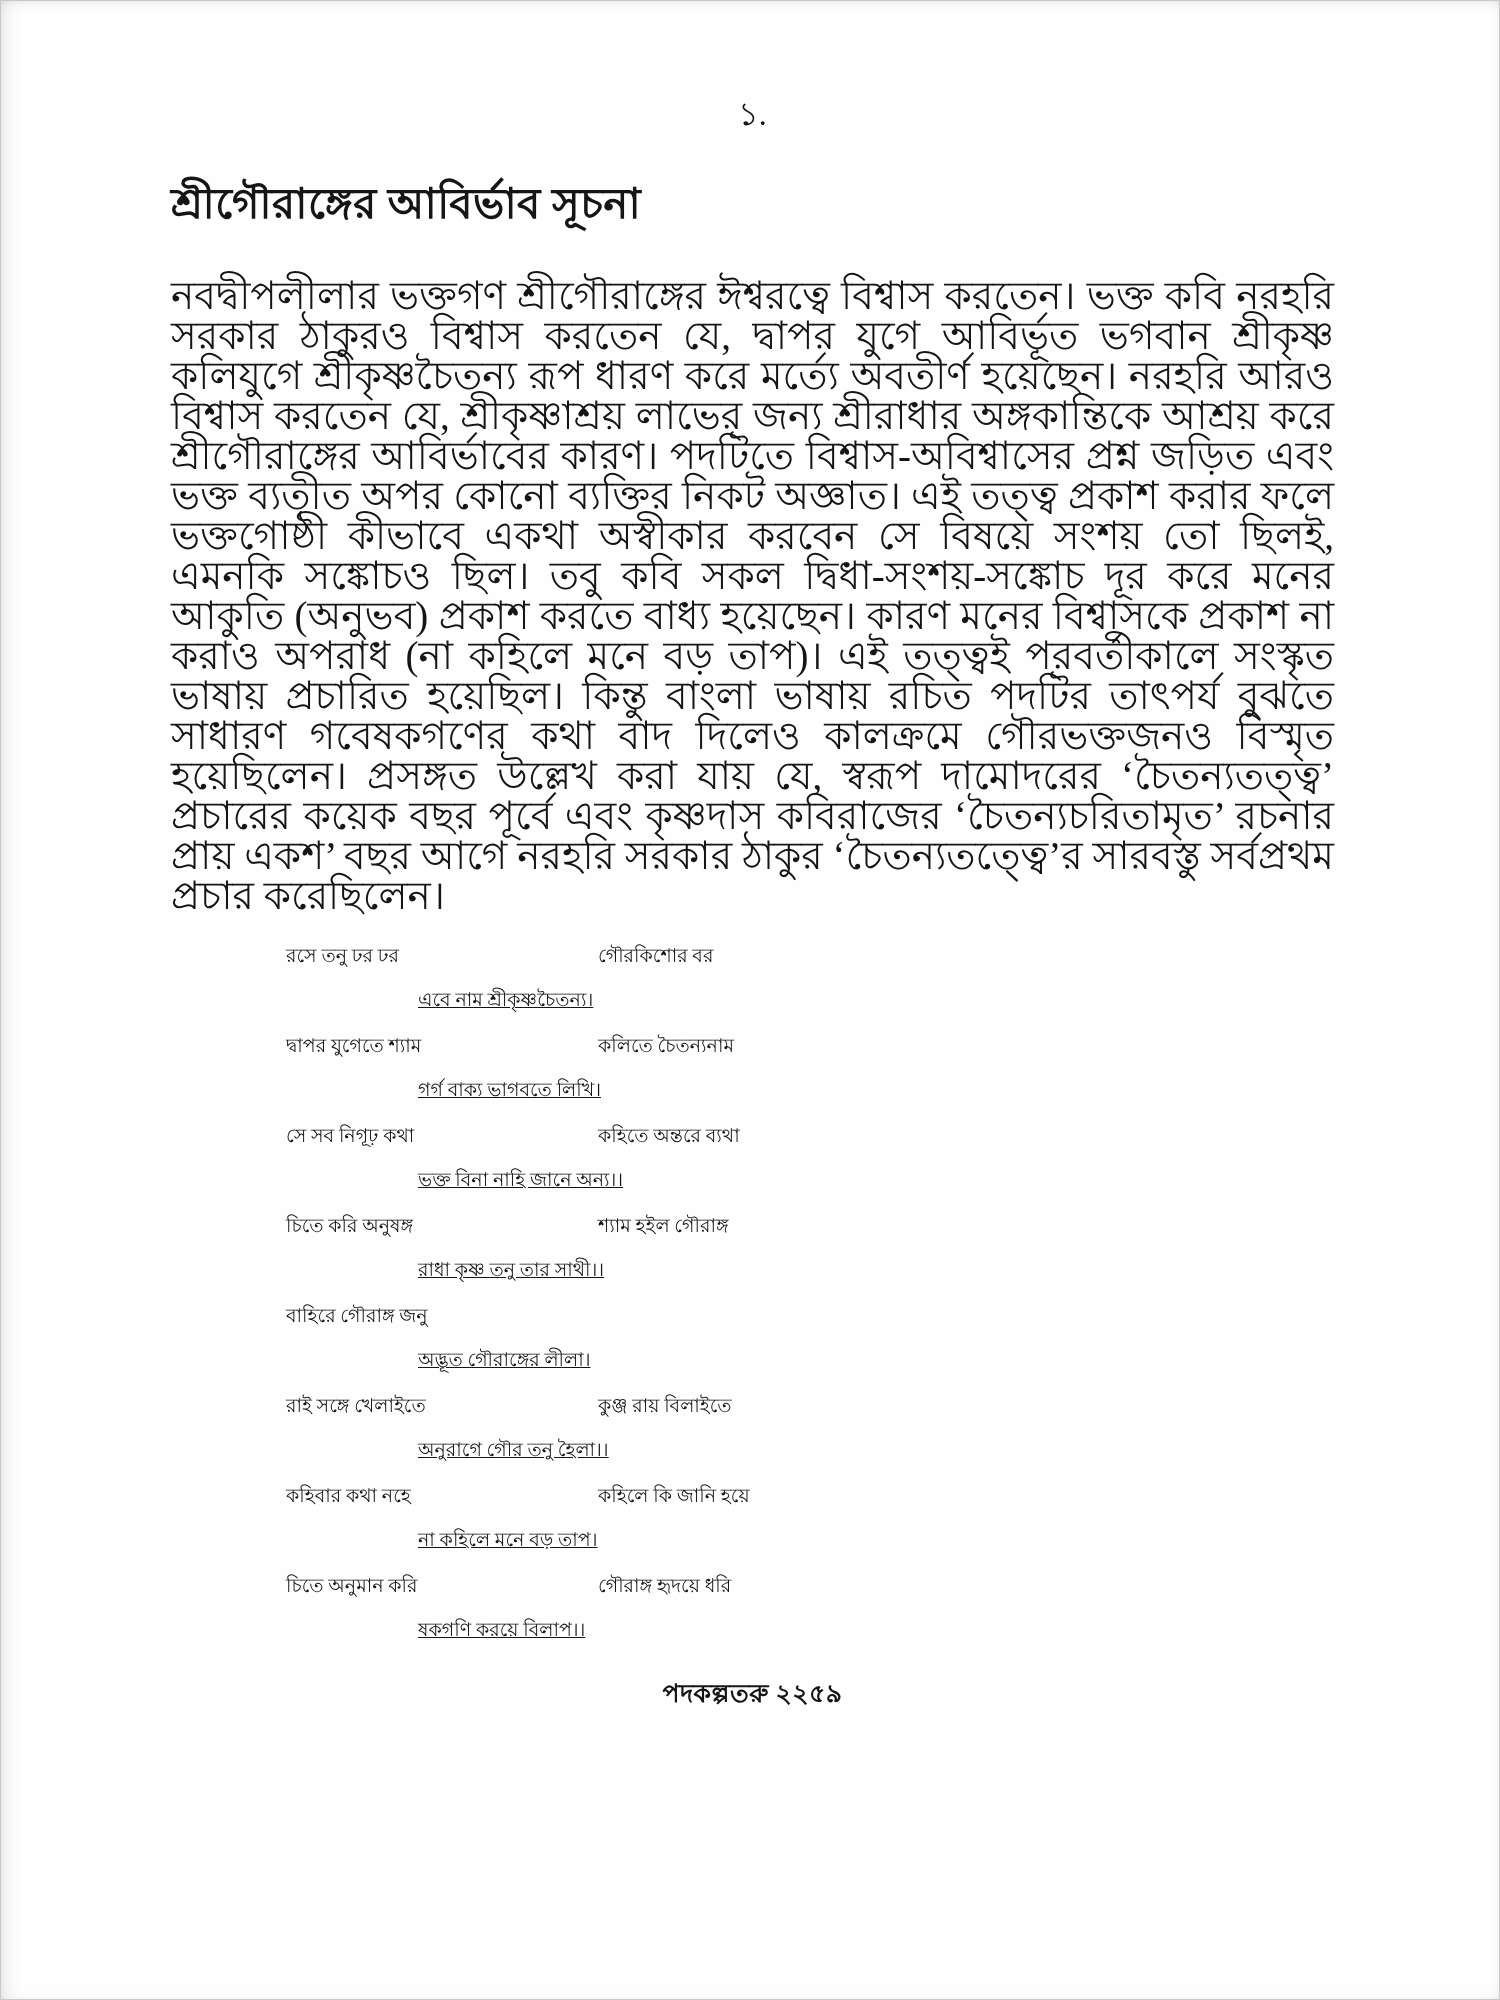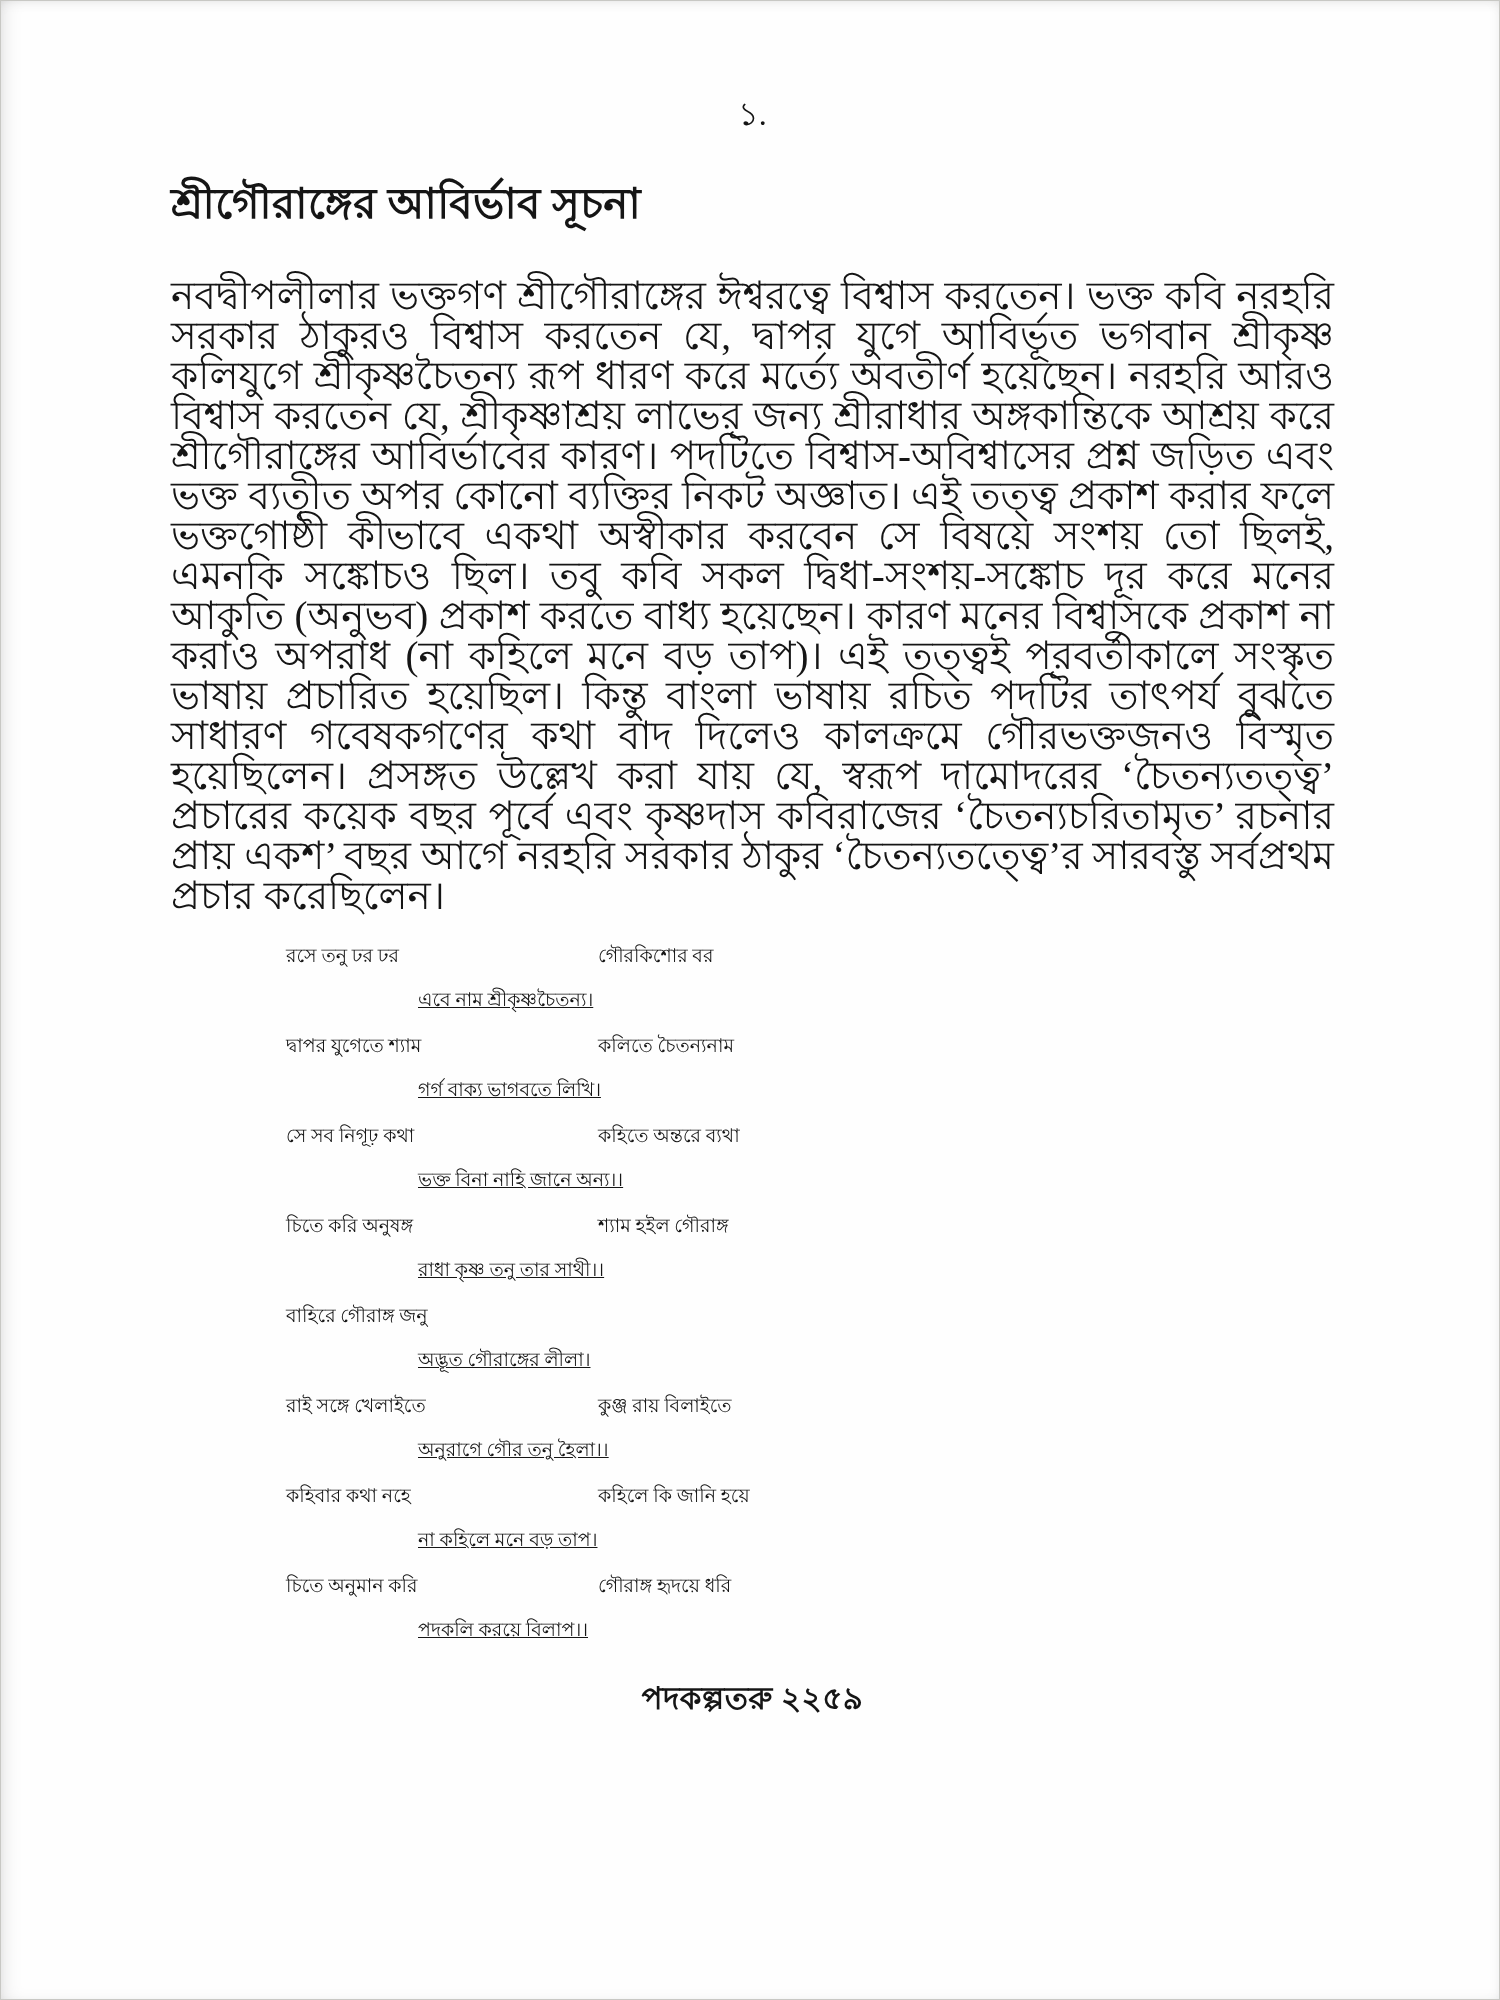--- a/index.html
+++ b/index.html
@@ -59,21 +59,21 @@
     flex: 1 1 auto;
   }
   .verse-bottom-line {
     line-height: 44px;
     margin-left: 132px;
     text-decoration: underline;
   }
   .footer-citation {
     margin-top: 22px;
     text-align: center;
-    font-size: 31px;
+    font-size: 25px;
     font-weight: bold;
     letter-spacing: 0.5px;
   }
 </style>
 </head>
 <body>
 
 <div class="page">
 
   <div class="page-number">১.</div>
@@ -137,20 +137,20 @@
         <span class="verse-right">কহিলে কি জানি হয়ে</span>
       </div>
       <div class="verse-bottom-line">না কহিলে মনে বড় তাপ।</div>
     </div>
 
     <div class="verse-couplet">
       <div class="verse-top-line">
         <span class="verse-left">চিতে অনুমান করি</span>
         <span class="verse-right">গৌরাঙ্গ হৃদয়ে ধরি</span>
       </div>
-      <div class="verse-bottom-line">পদকলি করয়ে বিলাপ।।</div>
+      <div class="verse-bottom-line">ষকগণি করয়ে বিলাপ।।</div>
     </div>
 
   </div>
 
   <div class="footer-citation">পদকল্পতরু  ২২৫৯</div>
 
 </div>
 
 </body></html>

